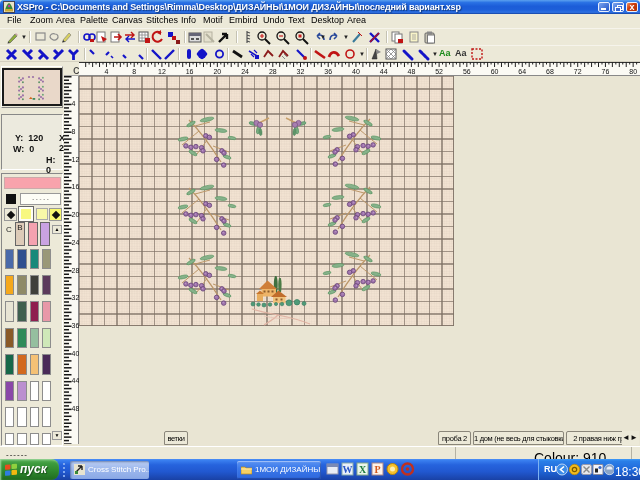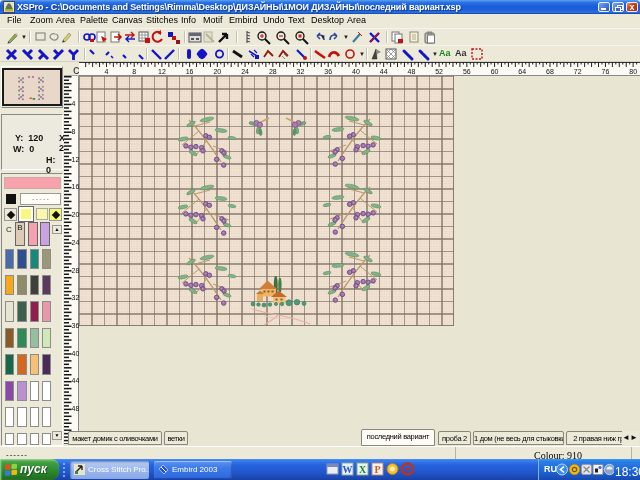--- a/index.html
+++ b/index.html
@@ -994,34 +994,32 @@
             <circle cx="34" cy="32" r="1.8" fill="#4e9a78" stroke="#35785c" stroke-width="0.6"></circle>
             <circle cx="41" cy="30.8" r="3" fill="#4e9a78" stroke="#35785c" stroke-width="0.6"></circle>
             <circle cx="49" cy="30.2" r="2.8" fill="#4e9a78" stroke="#35785c" stroke-width="0.6"></circle>
             <circle cx="56" cy="31.5" r="2" fill="#4e9a78" stroke="#35785c" stroke-width="0.6"></circle>
           </g>
         </svg>
       </div>
   </div>
 
   <div id="tabs" class="abs">
-    <div class="tab" style="left:5px;width:94px;">макет домик с оливочками</div>
     <div class="tab" style="left:101px;width:24px;">ветки</div>
-    <div class="tab act" style="left:298px;width:74px;">последний вариант</div>
     <div class="tab" style="left:375px;width:33px;">проба 2</div>
     <div class="tab" style="left:410px;width:91px;">1 дом (не весь для стыковки)</div>
     <div class="tab" style="left:503px;width:65px;">2 правая ниж гр</div>
     <div style="position:absolute;left:559px;top:2px;width:17px;height:14px;background:#ece9d8;font-size:8px;line-height:14px;color:#111;">◄►</div>
   </div>
 
   <div id="status" class="abs">
     <span style="position:absolute;left:6px;top:3px;letter-spacing:1px;">------</span>
     <div style="position:absolute;left:455px;top:0;width:1px;height:13px;background:#b5b2a3"></div>
       <div style="position:absolute;left:631px;top:0;width:1px;height:13px;background:#b5b2a3"></div>
-    <span style="position:absolute;left:534px;top:3px;font-size:10px;font-family:Liberation Serif, serif;">Colour: 910</span>
+    <span style="position:absolute;left:534px;top:3px;font-size:14px;">Colour: 910</span>
   </div>
 
   <div id="task" class="abs">
     <div id="startbtn"></div>
       <svg class="abs" style="left:4px;top:3px" width="15" height="15">
 <g transform="skewY(-6)">
           <rect x="1" y="3" width="5.5" height="5" rx="1" fill="#e84c1f"></rect>
 <rect x="7.5" y="3" width="5.5" height="5" rx="1" fill="#8fd13f"></rect>
 <rect x="1" y="9" width="5.5" height="5" rx="1" fill="#2f7de0"></rect>
 <rect x="7.5" y="9" width="5.5" height="5" rx="1" fill="#f2b810"></rect>
@@ -1030,26 +1028,26 @@
       <div class="abs" style="left:20px;top:3px;font-size:12px;font-weight:bold;font-style:italic;color:#fff;text-shadow:1px 1px 1px #1c4e1c;">пуск</div>
       <div class="abs" style="left:63px;top:4px;width:2px;height:14px;background:repeating-linear-gradient(#7ea6ee 0 2px,transparent 2px 4px);"></div>
       <div class="taskbtn" style="left:70px;width:79px;background:linear-gradient(180deg,#bacdf2 0%,#9cb7ec 50%,#8aa8e6 100%);box-shadow:inset 1px 1px 2px rgba(20,40,90,.45);">
         <span style="position:absolute;left:4px;top:3px;width:11px;height:11px;"><svg width="11" height="11">
             <rect x="0" y="0" width="11" height="11" fill="#e8e4d0"></rect>
             <path d="M2,8 L8,2 M8,2 L8,6 M8,2 L4,2" stroke="#222" stroke-width="1.4" fill="none"></path>
             <rect x="1" y="7" width="3" height="3" fill="#3a8a3a"></rect>
           </svg></span>
         <span style="position:absolute;left:18px;top:0px;color:#fff;">Cross Stitch Pro...</span>
       </div>
-      <div class="taskbtn" style="left:154px;width:78px;">
+      <div class="taskbtn" style="left:237px;width:84px;">
         <span style="position:absolute;left:4px;top:3px;width:11px;height:11px;"><svg width="11" height="11">
-            <path d="M1,5 L5,1 L10,6 L6,10 Z" fill="#2255cc" stroke="#dde" stroke-width="0.7"></path>
-            <path d="M3,3 L8,8" stroke="#fff" stroke-width="1"></path>
+            <path d="M0,3 L4,3 L5,4 L11,4 L11,10 L0,10 Z" fill="#f5cf64" stroke="#ba8a1a" stroke-width="0.7"></path>
+            <path d="M0,5 L11,5" stroke="#fbe9a8" stroke-width="1"></path>
           </svg></span>
-        <span style="position:absolute;left:18px;top:0px;color:#fff;">Embird 2003</span>
+        <span style="position:absolute;left:18px;top:0px;color:#fff;">1МОИ ДИЗАЙНЫ</span>
       </div>
       <svg class="abs" style="left:326px;top:3px" width="96" height="15">
 <g>
           <rect x="1" y="2" width="11" height="10" fill="#e8ecf5" stroke="#99a"></rect>
           <rect x="1" y="2" width="11" height="3" fill="#7a8ab5"></rect>
         </g>
 <g transform="translate(15,0)">
           <rect x="1" y="1" width="11" height="12" fill="#e8f0fa" stroke="#8aa"></rect>
           <text x="6.5" y="11" font-size="10" font-weight="bold" font-family="Liberation Serif" fill="#2a57c8" text-anchor="middle">W</text>
         </g>

